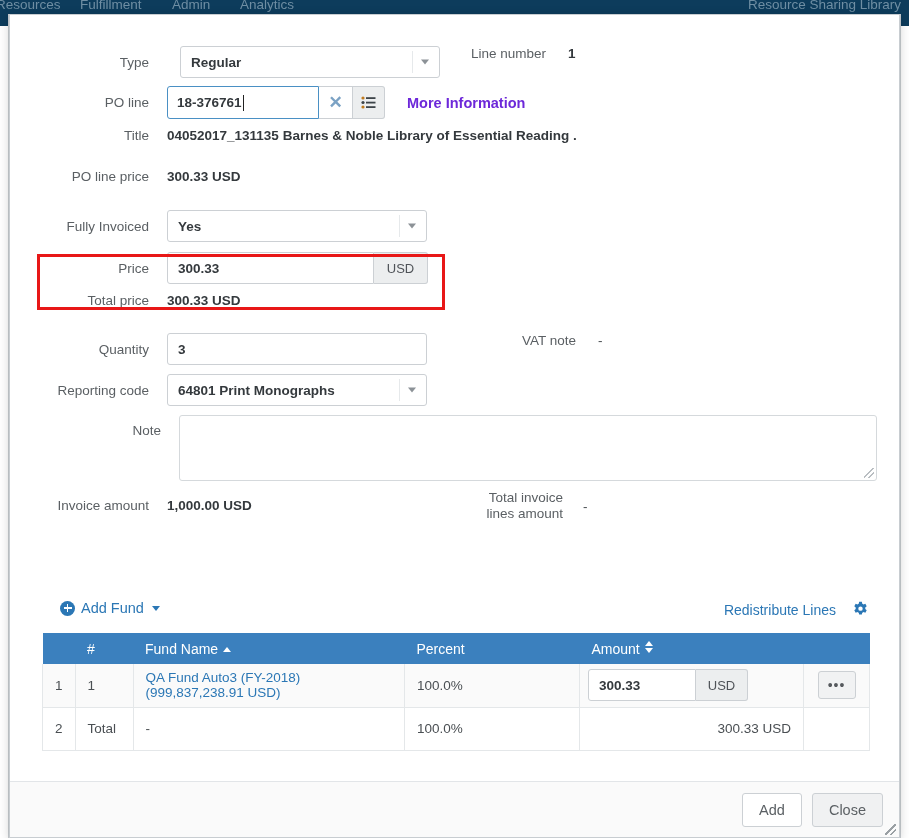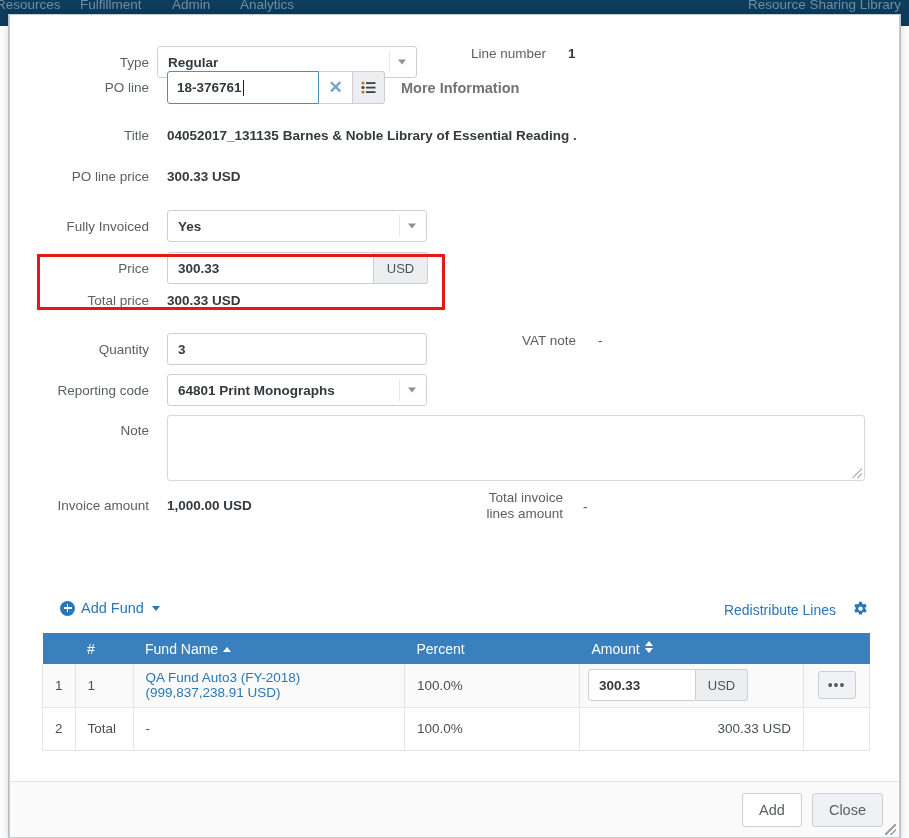--- a/index.html
+++ b/index.html
@@ -144,22 +144,22 @@
   }
   .po-list {
     width: 32px; height: 33px;
     border: 1px solid #ccd0d4; border-left: none;
     border-radius: 0 3px 3px 0;
     background: #eceeef;
     display: flex; align-items: center; justify-content: center;
     cursor: pointer;
   }
   .more-info {
-    margin-left: 16px;
-    color: #737373;
+    margin-left: 22px;
+    color: #6d28d9;
     font-size: 14.5px;
     font-weight: bold;
     cursor: pointer;
   }
 
   
   .price-wrap { display: flex; }
   .price-input {
     width: 207px; height: 32px;
     border: 1px solid #ccd0d4; border-radius: 3px 0 0 3px;
@@ -345,33 +345,33 @@
 </div>
 
 <div id="modal">
 
 
   <div id="modal-body">
     <div class="form-area">
 
       <div class="row" style="left:24px; top:31px;">
         <span class="lbl lcol">Type</span>
-        <div class="select-box" style="margin-left:8px;">
+        <div class="select-box" style="margin-left:31px;">
           <span>Regular</span>
           <span class="select-div"></span>
           <span class="caret"></span>
         </div>
       </div>
 
       <div class="row" style="left:461px; top:31px;">
         <span class="lbl">Line number</span>
         <span class="val-strong" style="margin-left:22px;">1</span>
       </div>
 
-      <div class="row" style="left:24px; top:56px;">
+      <div class="row" style="left:24px; top:71px;">
         <span class="lbl lcol">PO line</span>
         <div style="display:flex; align-items:center; margin-left:18px;">
           <div class="po-input">
             <span>18-376761</span>
               <span class="caret-bar"></span>
           </div>
           <div class="po-clear">✕</div>
           <div class="po-list">
             <svg width="15" height="13" viewBox="0 0 15 13" aria-hidden="true">
               <circle cx="2" cy="2" r="1.6" fill="#c07a1e"></circle>
@@ -436,21 +436,21 @@
 
       <div class="row" style="left:24px; top:359px;">
         <span class="lbl lcol">Reporting code</span>
         <div class="select-box" style="margin-left:18px;">
           <span>64801 Print Monographs</span>
           <span class="select-div"></span>
           <span class="caret"></span>
         </div>
       </div>
 
-      <div class="row" style="left:24px; top:400px; align-items:flex-start;">
+      <div class="row" style="left:36px; top:400px; align-items:flex-start;">
         <span class="lbl lcol" style="line-height:32px;">Note</span>
         <div class="note-area" style="margin-left:18px;">
           <span style="display:block;padding:8px 10px;font-size:13.5px;color:#34393d;"></span>
           <span class="resize-grip"></span>
         </div>
       </div>
 
       <div class="row" style="left:24px; top:483px;">
         <span class="lbl" style="width:115px;">Invoice amount</span>
         <span class="val-strong" style="margin-left:18px;">1,000.00 USD</span>

